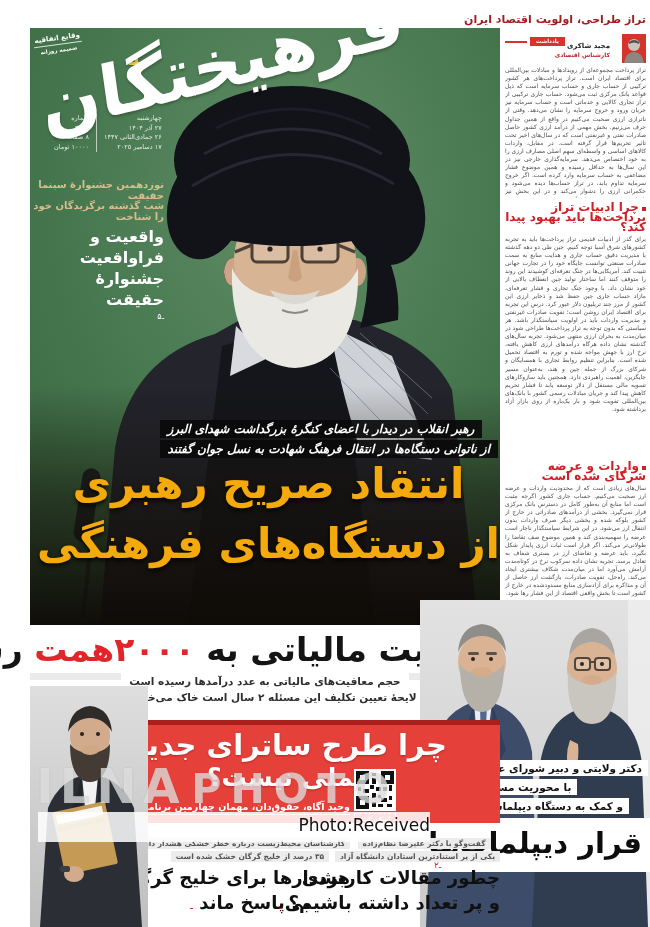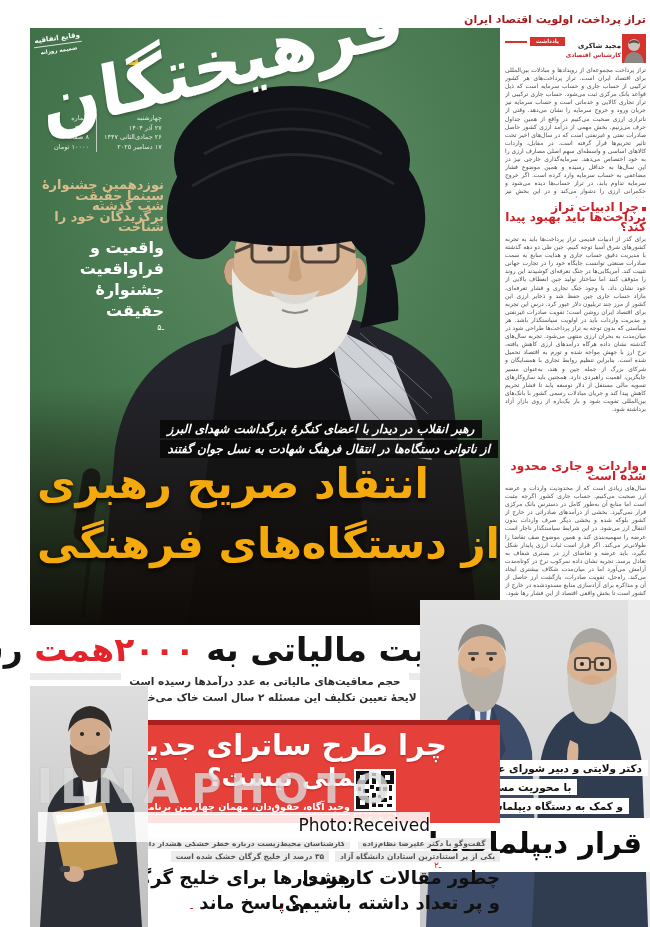--- a/index.html
+++ b/index.html
@@ -15,29 +15,29 @@
          text-shadow:0 2px 3px rgba(0,0,0,.25);z-index:3;}
   .plus{position:absolute;left:96px;top:20px;color:#ffd23f;font-size:25px;font-weight:bold;z-index:3;}
   .emblem{position:absolute;left:4px;top:6px;width:48px;color:#fff;text-align:center;font-size:7px;
           line-height:8px;transform:rotate(-8deg);z-index:3;font-weight:bold;}
   .emblem .e2{display:block;border-top:1px solid rgba(255,255,255,.8);margin-top:2px;padding-top:1px;font-size:5.5px;}
   .meta{position:absolute;left:24px;top:86px;display:flex;gap:7px;color:rgba(255,255,255,.85);
         font-size:6.5px;line-height:9.5px;z-index:3;text-align:right;}
   .meta-col{display:flex;flex-direction:column;}
   .meta-div{width:1px;background:rgba(255,255,255,.65);}
   .fest{position:absolute;left:2px;top:152px;width:132px;text-align:right;z-index:3;}
-  .fest-k{color:#d8bd8e;font-size:13px;line-height:10.5px;font-weight:bold;}
+  .fest-k{color:#d8bd8e;font-size:10px;line-height:10.5px;font-weight:bold;}
   .fest-t{color:#fff;font-size:16px;line-height:21px;font-weight:900;}
   .fest-t.first{margin-top:4px;}
   .fest-mark{color:#fff;font-size:8px;margin-top:2px;}
   .lead-kickers{position:absolute;right:2px;top:392px;display:flex;flex-direction:column;
                 align-items:flex-end;gap:2px;z-index:3;font-style:italic;}
   .kstrip{background:rgba(10,10,10,.92);color:#fff;font-size:12px;font-weight:bold;
           padding:2px 8px;line-height:14px;white-space:nowrap;}
-  .lead-headline{position:absolute;right:0;top:426px;text-align:left;color:#f4a90c;font-weight:900;
+  .lead-headline{position:absolute;right:0;top:426px;text-align:center;color:#f4a90c;font-weight:900;
                  font-size:42px;line-height:60px;z-index:3;letter-spacing:-1px;
                  text-shadow:0 3px 4px rgba(0,0,0,.65),0 0 2px rgba(60,30,0,.6);white-space:nowrap;}
 
   
   .tax-band{position:absolute;left:30px;top:625px;width:470px;height:95px;background:#fff;
             text-align:center;z-index:1;}
   .tax-h{font-size:33px;font-weight:900;color:#141414;line-height:46px;margin-top:2px;letter-spacing:-1px;white-space:nowrap;}
   .tax-red{color:#e3242b;}
   .tax-sub{display:flex;justify-content:center;gap:8px;font-size:10.5px;
            font-weight:bold;color:#2e2e2e;line-height:16px;}
@@ -72,21 +72,21 @@
   .panel-articles{left:348px;width:152px;}
   .pk{display:block;background:#ececec;color:#555;font-size:7.5px;line-height:11px;padding:0 5px;
       margin:0 auto 2px;width:fit-content;font-weight:bold;white-space:nowrap;}
   .ph{font-size:18px;line-height:25px;font-weight:900;color:#101010;white-space:nowrap;}
   .ph.first{margin-top:3px;}
   .pmark{color:#e3242b;font-size:8px;}
 
   
   .rcol{position:absolute;left:505px;top:12px;width:141px;text-align:right;z-index:1;}
   .rcol-h{color:#a31d20;font-size:11px;font-weight:900;line-height:15px;letter-spacing:-.3px;margin:0;white-space:nowrap;}
-  .author-row{margin-top:7px;height:32px;position:relative;display:flex;justify-content:flex-start;gap:1px;}
+  .author-row{margin-top:7px;height:32px;position:relative;display:flex;justify-content:flex-start;gap:12px;}
   .a-photo{width:24px;height:29px;background:#d5332e;overflow:hidden;flex:none;}
   .a-names{display:flex;flex-direction:column;justify-content:center;}
   .a-name{font-size:7px;font-weight:bold;color:#222;line-height:9px;}
   .a-role{font-size:6px;color:#c2272d;font-weight:bold;line-height:8px;}
   .a-tagwrap{position:absolute;left:0;top:3px;display:flex;align-items:center;gap:3px;}
   .a-tag{background:#d5332e;color:#fff;font-size:5.5px;font-weight:bold;padding:1px 6px;line-height:7px;}
   .a-tagline{width:22px;height:2px;background:#d5332e;}
   .body-p{font-size:6px;line-height:8.1px;color:#4c4c4c;text-align:justify;margin:0 0 4px;overflow:hidden;}
   .p1{height:132px;} .p2{height:222px;} .p3{height:126px;}
   .subhead{color:#cf1f27;font-size:12px;font-weight:900;line-height:10px;margin:2px 0 3px;}
@@ -313,21 +313,21 @@
 
   <div class="panel panel-articles">
     <span class="pk">گفت‌وگو با دکتر علیرضا نظام‌زاده</span>
     <span class="pk">یکی از پر استنادترین استادان دانشگاه آزاد</span>
     <div class="ph first">چطور مقالات کاربردی</div>
     <div class="ph"><span>و پر تعداد داشته باشیم؟</span>
       <span class="pmark">ـ</span></div>
   </div>
 
   <aside class="rcol">
-    <h2 class="rcol-h">تراز پرداخت، اولویت اقتصاد ایران</h2>
+    <h2 class="rcol-h">تراز طراحی، اولویت اقتصاد ایران</h2>
     <div class="author-row">
       <div class="a-photo">
         <svg width="24" height="29" viewBox="0 0 24 29">
           <rect width="24" height="29" fill="#d5332e"></rect>
           <circle cx="12" cy="11" r="6" fill="#cbc4bd"></circle>
           <path d="M2,29 Q4,18 12,18 Q20,18 22,29 Z" fill="#8d8781"></path>
           <path d="M7,8 Q12,4 17,8 L17,10 Q12,7 7,10 Z" fill="#55504b"></path>
         </svg>
       </div>
       <div class="a-names">
@@ -335,21 +335,21 @@
         <span class="a-role">کارشناس اقتصادی</span>
       </div>
       <div class="a-tagwrap">
         <span class="a-tag">یادداشت</span>
         <span class="a-tagline"></span>
       </div>
     </div>
     <p class="body-p p1">تراز پرداخت مجموعه‌ای از رویدادها و مبادلات بین‌المللی برای اقتصاد ایران است. تراز پرداخت‌های هر کشور ترکیبی از حساب جاری و حساب سرمایه است که ذیل قواعد بانک مرکزی ثبت می‌شود. حساب جاری ترکیبی از تراز تجاری کالایی و خدماتی است و حساب سرمایه نیز جریان ورود و خروج سرمایه را نشان می‌دهد. وقتی از ناترازی ارزی صحبت می‌کنیم در واقع از همین جداول حرف می‌زنیم. بخش مهمی از درآمد ارزی کشور حاصل صادرات نفتی و غیرنفتی است که در سال‌های اخیر تحت تاثیر تحریم‌ها قرار گرفته است. در مقابل، واردات کالاهای اساسی و واسطه‌ای سهم اصلی مصارف ارزی را به خود اختصاص می‌دهد. سرمایه‌گذاری خارجی نیز در این سال‌ها به حداقل رسیده و همین موضوع فشار مضاعفی به حساب سرمایه وارد کرده است. اگر خروج سرمایه تداوم یابد، در تراز حساب‌ها دیده می‌شود و حکمرانی ارزی را دشوار می‌کند و در این بخش نیز ناترازی شدیدی به وجود می‌آید.</p>
     <div class="subhead"><span class="sq"></span><span>چرا ادبیات تراز پرداخت‌ها باید بهبود پیدا کند؟</span></div>
     <p class="body-p p2">برای گذر از ادبیات قدیمی تراز پرداخت‌ها باید به تجربه کشورهای شرق آسیا توجه کنیم. چین طی دو دهه گذشته با مدیریت دقیق حساب جاری و هدایت منابع به سمت صادرات صنعتی توانست جایگاه خود را در تجارت جهانی تثبیت کند. آمریکایی‌ها در جنگ تعرفه‌ای کوشیدند این روند را متوقف کنند اما ساختار تولید چین انعطاف بالایی از خود نشان داد. با وجود جنگ تجاری و فشار تعرفه‌ای، مازاد حساب جاری چین حفظ شد و ذخایر ارزی این کشور از مرز چند تریلیون دلار عبور کرد. درس این تجربه برای اقتصاد ایران روشن است؛ تقویت صادرات غیرنفتی و مدیریت واردات باید در اولویت سیاستگذار باشد. هر سیاستی که بدون توجه به تراز پرداخت‌ها طراحی شود در میان‌مدت به بحران ارزی منتهی می‌شود. تجربه سال‌های گذشته نشان داده هرگاه درآمدهای ارزی کاهش یافته، نرخ ارز با جهش مواجه شده و تورم به اقتصاد تحمیل شده است. بنابراین تنظیم روابط تجاری با همسایگان و شرکای بزرگ از جمله چین و هند، به‌عنوان مسیر جایگزین، اهمیت راهبردی دارد. همچنین باید سازوکارهای تسویه مالی مستقل از دلار توسعه یابد تا فشار تحریم کاهش پیدا کند و جریان مبادلات رسمی کشور با بانک‌های بین‌المللی تقویت شود و بار یک‌باره از روی بازار آزاد برداشته شود.</p>
-    <div class="subhead"><span class="sq"></span><span>واردات و جاری محدود شده است</span></div>
+    <div class="subhead"><span class="sq"></span><span>واردات و عرضه شرکای شده است</span></div>
     <p class="body-p p3">سال‌های زیادی است که از محدودیت واردات و عرضه ارز صحبت می‌کنیم. حساب جاری کشور اگرچه مثبت است اما منابع آن به‌طور کامل در دسترس بانک مرکزی قرار نمی‌گیرد. بخشی از درآمدهای صادراتی در خارج از کشور بلوکه شده و بخشی دیگر صرف واردات بدون انتقال ارز می‌شود. در این شرایط سیاستگذار ناچار است عرضه را سهمیه‌بندی کند و همین موضوع صف تقاضا را طولانی‌تر می‌کند. اگر قرار است ثبات ارزی پایدار شکل بگیرد، باید عرضه و تقاضای ارز در بستری شفاف به تعادل برسد. تجربه نشان داده سرکوب نرخ در کوتاه‌مدت آرامش می‌آورد اما در میان‌مدت شکاف بیشتری ایجاد می‌کند. راه‌حل، تقویت صادرات، بازگشت ارز حاصل از آن و مذاکره برای آزادسازی منابع مسدودشده در خارج از کشور است تا بخش واقعی اقتصاد از این فشار رها شود.</p>
     <div class="continue">ادامه در صفحه ۲</div>
   </aside>
 
   <div class="dip">
     <svg width="230" height="327" viewBox="0 0 230 327" style="position:absolute;left:0;top:0;">
       <defs>
         <linearGradient id="dipbg" x1="0" y1="0" x2="0" y2="1">
           <stop offset="0%" stop-color="#e2e2e2"></stop>
             <stop offset="100%" stop-color="#c9c9c9"></stop>

